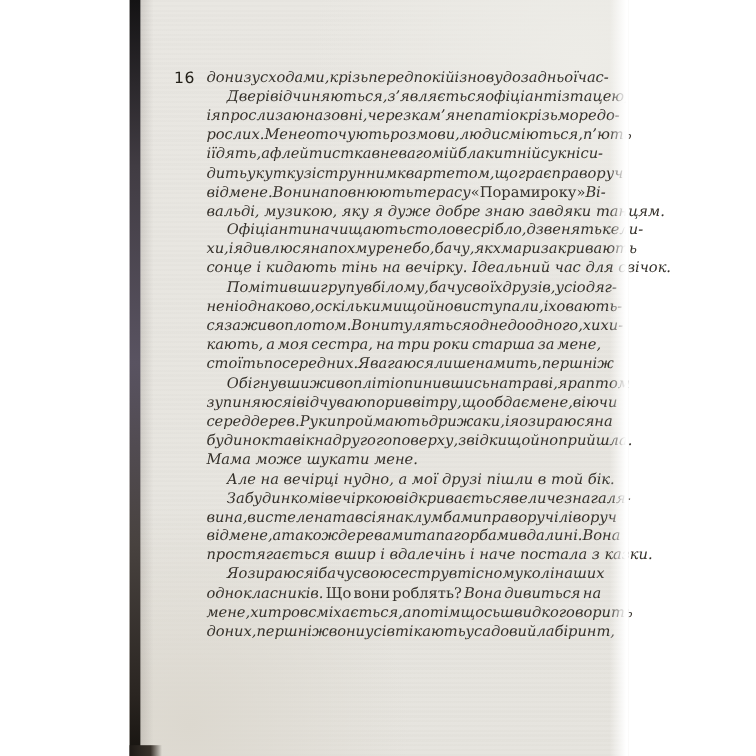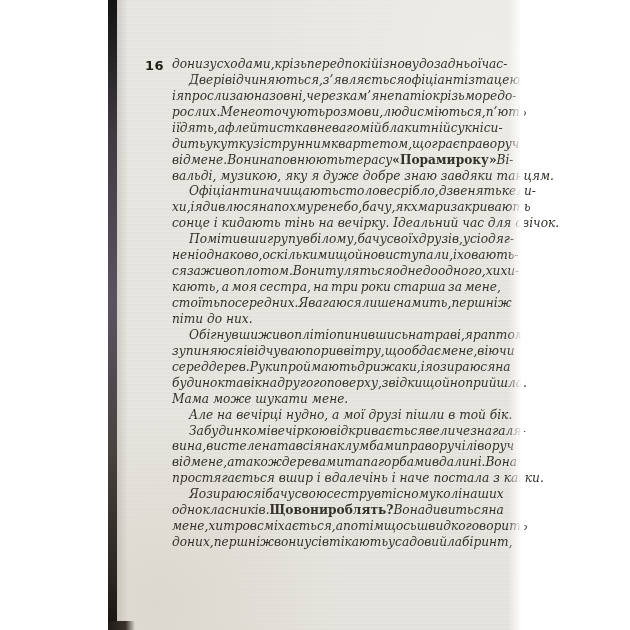--- a/index.html
+++ b/index.html
@@ -46,39 +46,39 @@
 
   .page-fade {
     position: absolute; right: 0; top: 0;
     width: 16px; height: 100%;
     background: linear-gradient(90deg, rgba(255,255,255,0), #ffffff 85%);
   }
 
   .page-number {
     position: absolute; left: 37px; top: 58px;
     font-family: "DejaVu Sans", sans-serif;
-    font-weight: bold; font-style: normal;
+    font-weight: normal; font-style: normal;
     font-size: 13px; line-height: 15px;
     letter-spacing: 0.5px;
     color: #232019;
   }
 
   .body-text {
     position: absolute; left: 64px; top: 57px;
     width: 329px;
     font-style: italic;
     font-size: 12.2px;
     line-height: 15.95px;
     color: #34302a;
   }
   .line { height: 15.95px; align-items: flex-end; }
   .line.just { display: flex; justify-content: space-between; }
   .line.indent { padding-left: 17px; }
   .line.last { white-space: nowrap; }
-  .rm { font-style: normal; font-weight: bold; }
+  .rm { font-style: normal; }
 </style>
 </head>
 <body>
 
 <div class="book-page">
   <div class="page-edge"></div>
   <div class="page-corner"></div>
   <span class="page-number">16</span>
   <div class="body-text">
       <div class="line just">
@@ -225,21 +225,20 @@
         <span>посеред</span>
         <span>них.</span>
         <span>Я</span>
         <span>вагаюся</span>
         <span>лише</span>
         <span>на</span>
         <span>мить,</span>
         <span>перш</span>
         <span>ніж</span>
       </div>
-      <div class="line last"><span>піти до них.</span></div>
       <div class="line indent just">
         <span>Обігнувши</span>
         <span>живопліт</span>
         <span>і</span>
         <span>опинившись</span>
         <span>на</span>
         <span>траві,</span>
         <span>я</span>
         <span>раптом</span>
       </div>

